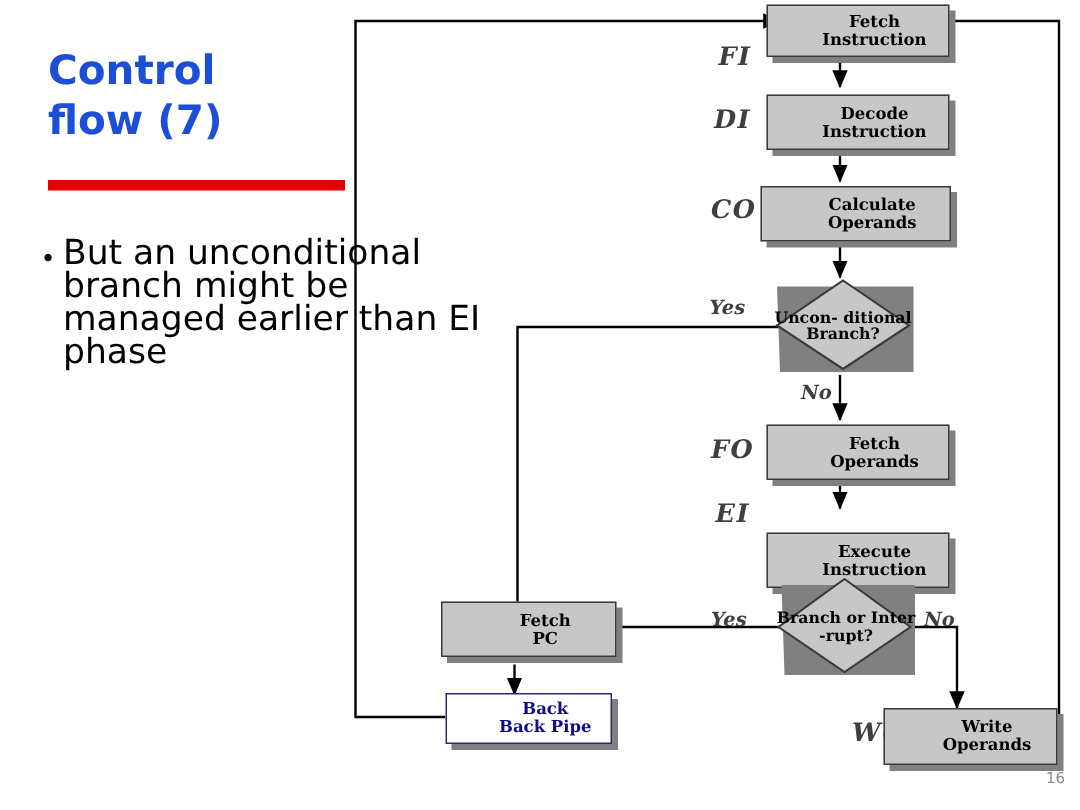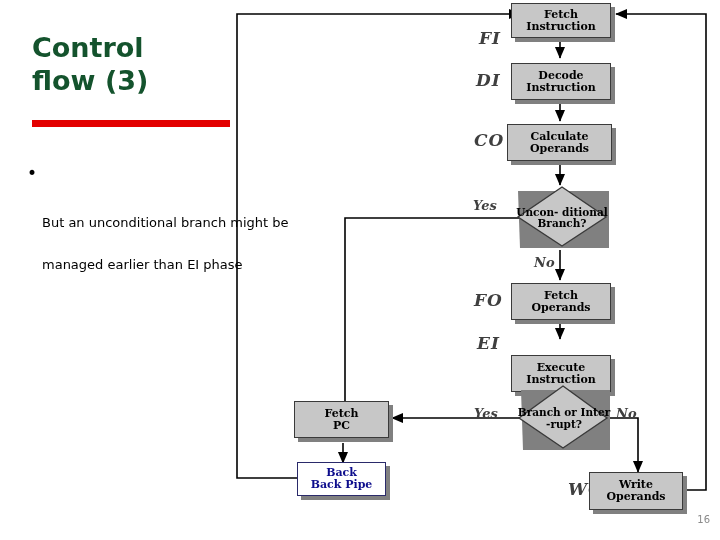--- a/index.html
+++ b/index.html
@@ -9,36 +9,36 @@
     font-family:"DejaVu Sans", sans-serif;
     position:relative;
     overflow:hidden;
   }
   #slide{position:absolute;left:0;top:0;width:720px;height:540px;}
 
   
   .title{
     position:absolute;left:32px;top:32px;width:230px;
     font-family:"DejaVu Sans", sans-serif;
-    font-size:27px;font-weight:bold;color:#14532d;
+    font-size:27px;font-weight:bold;color:#1d4ed8;
     line-height:1.22;letter-spacing:0px;
   }
   .title-rule{
     position:absolute;left:32px;top:120px;width:198px;height:7px;
     background:#e30000;
   }
   .bullet-block{
     position:absolute;left:22px;top:158px;width:320px;
   }
   .bullet-row{display:flex;align-items:flex-start;}
   .bullet-dot{
     width:20px;flex:0 0 20px;font-size:17px;line-height:30px;color:#000;text-align:center;
   }
   .bullet-text{
-    font-size:13px;line-height:42px;color:#000;font-family:"DejaVu Sans", sans-serif;margin-top:44px;
+    font-size:23px;line-height:22px;color:#000;font-family:"DejaVu Sans", sans-serif;
   }
 
   
   .stage-label{
     position:absolute;
     font-family:"DejaVu Serif", serif;
     font-weight:bold;font-style:italic;
     font-size:17px;color:#3f3f3f;
     letter-spacing:1px;
     white-space:nowrap;
@@ -48,20 +48,21 @@
     background:#c7c7c7;
     border:1px solid #3a3a3a;
     box-shadow:4px 4px 0 #808080;
     color:#000;
     font-family:"DejaVu Serif", serif;
     font-weight:bold;
     font-size:11px;
     line-height:12px;
     display:flex;align-items:center;justify-content:center;
     text-align:center;
+    padding-left:22px;
   }
   .box span{display:block;}
   .box-white{
     background:#ffffff;
     border:1px solid #2a2a6a;
     box-shadow:4px 4px 0 #808080;
     color:#0d0d8c;
   }
   .diamond-wrap{position:absolute;}
   .diamond-wrap svg{position:absolute;left:0;top:0;}
@@ -124,21 +125,21 @@
       <path d="M297,478 L237,478 L237,14 L520,14" marker-end="url(#arrow)"></path>
 
       <path d="M610,418 L638,418 L638,472" marker-end="url(#arrow)"></path>
 
       <path d="M685,490 L706,490 L706,14 L616,14" marker-end="url(#arrow)"></path>
     </g>
   </svg>
 
   <div class="title">
     <div>Control</div>
-    <div>flow (3)</div>
+    <div>flow (7)</div>
   </div>
   <div class="title-rule"></div>
 
   <div class="bullet-block">
     <div class="bullet-row">
       <div class="bullet-dot">•</div>
       <div class="bullet-text">But an unconditional branch might be managed earlier than EI phase</div>
     </div>
   </div>
 

